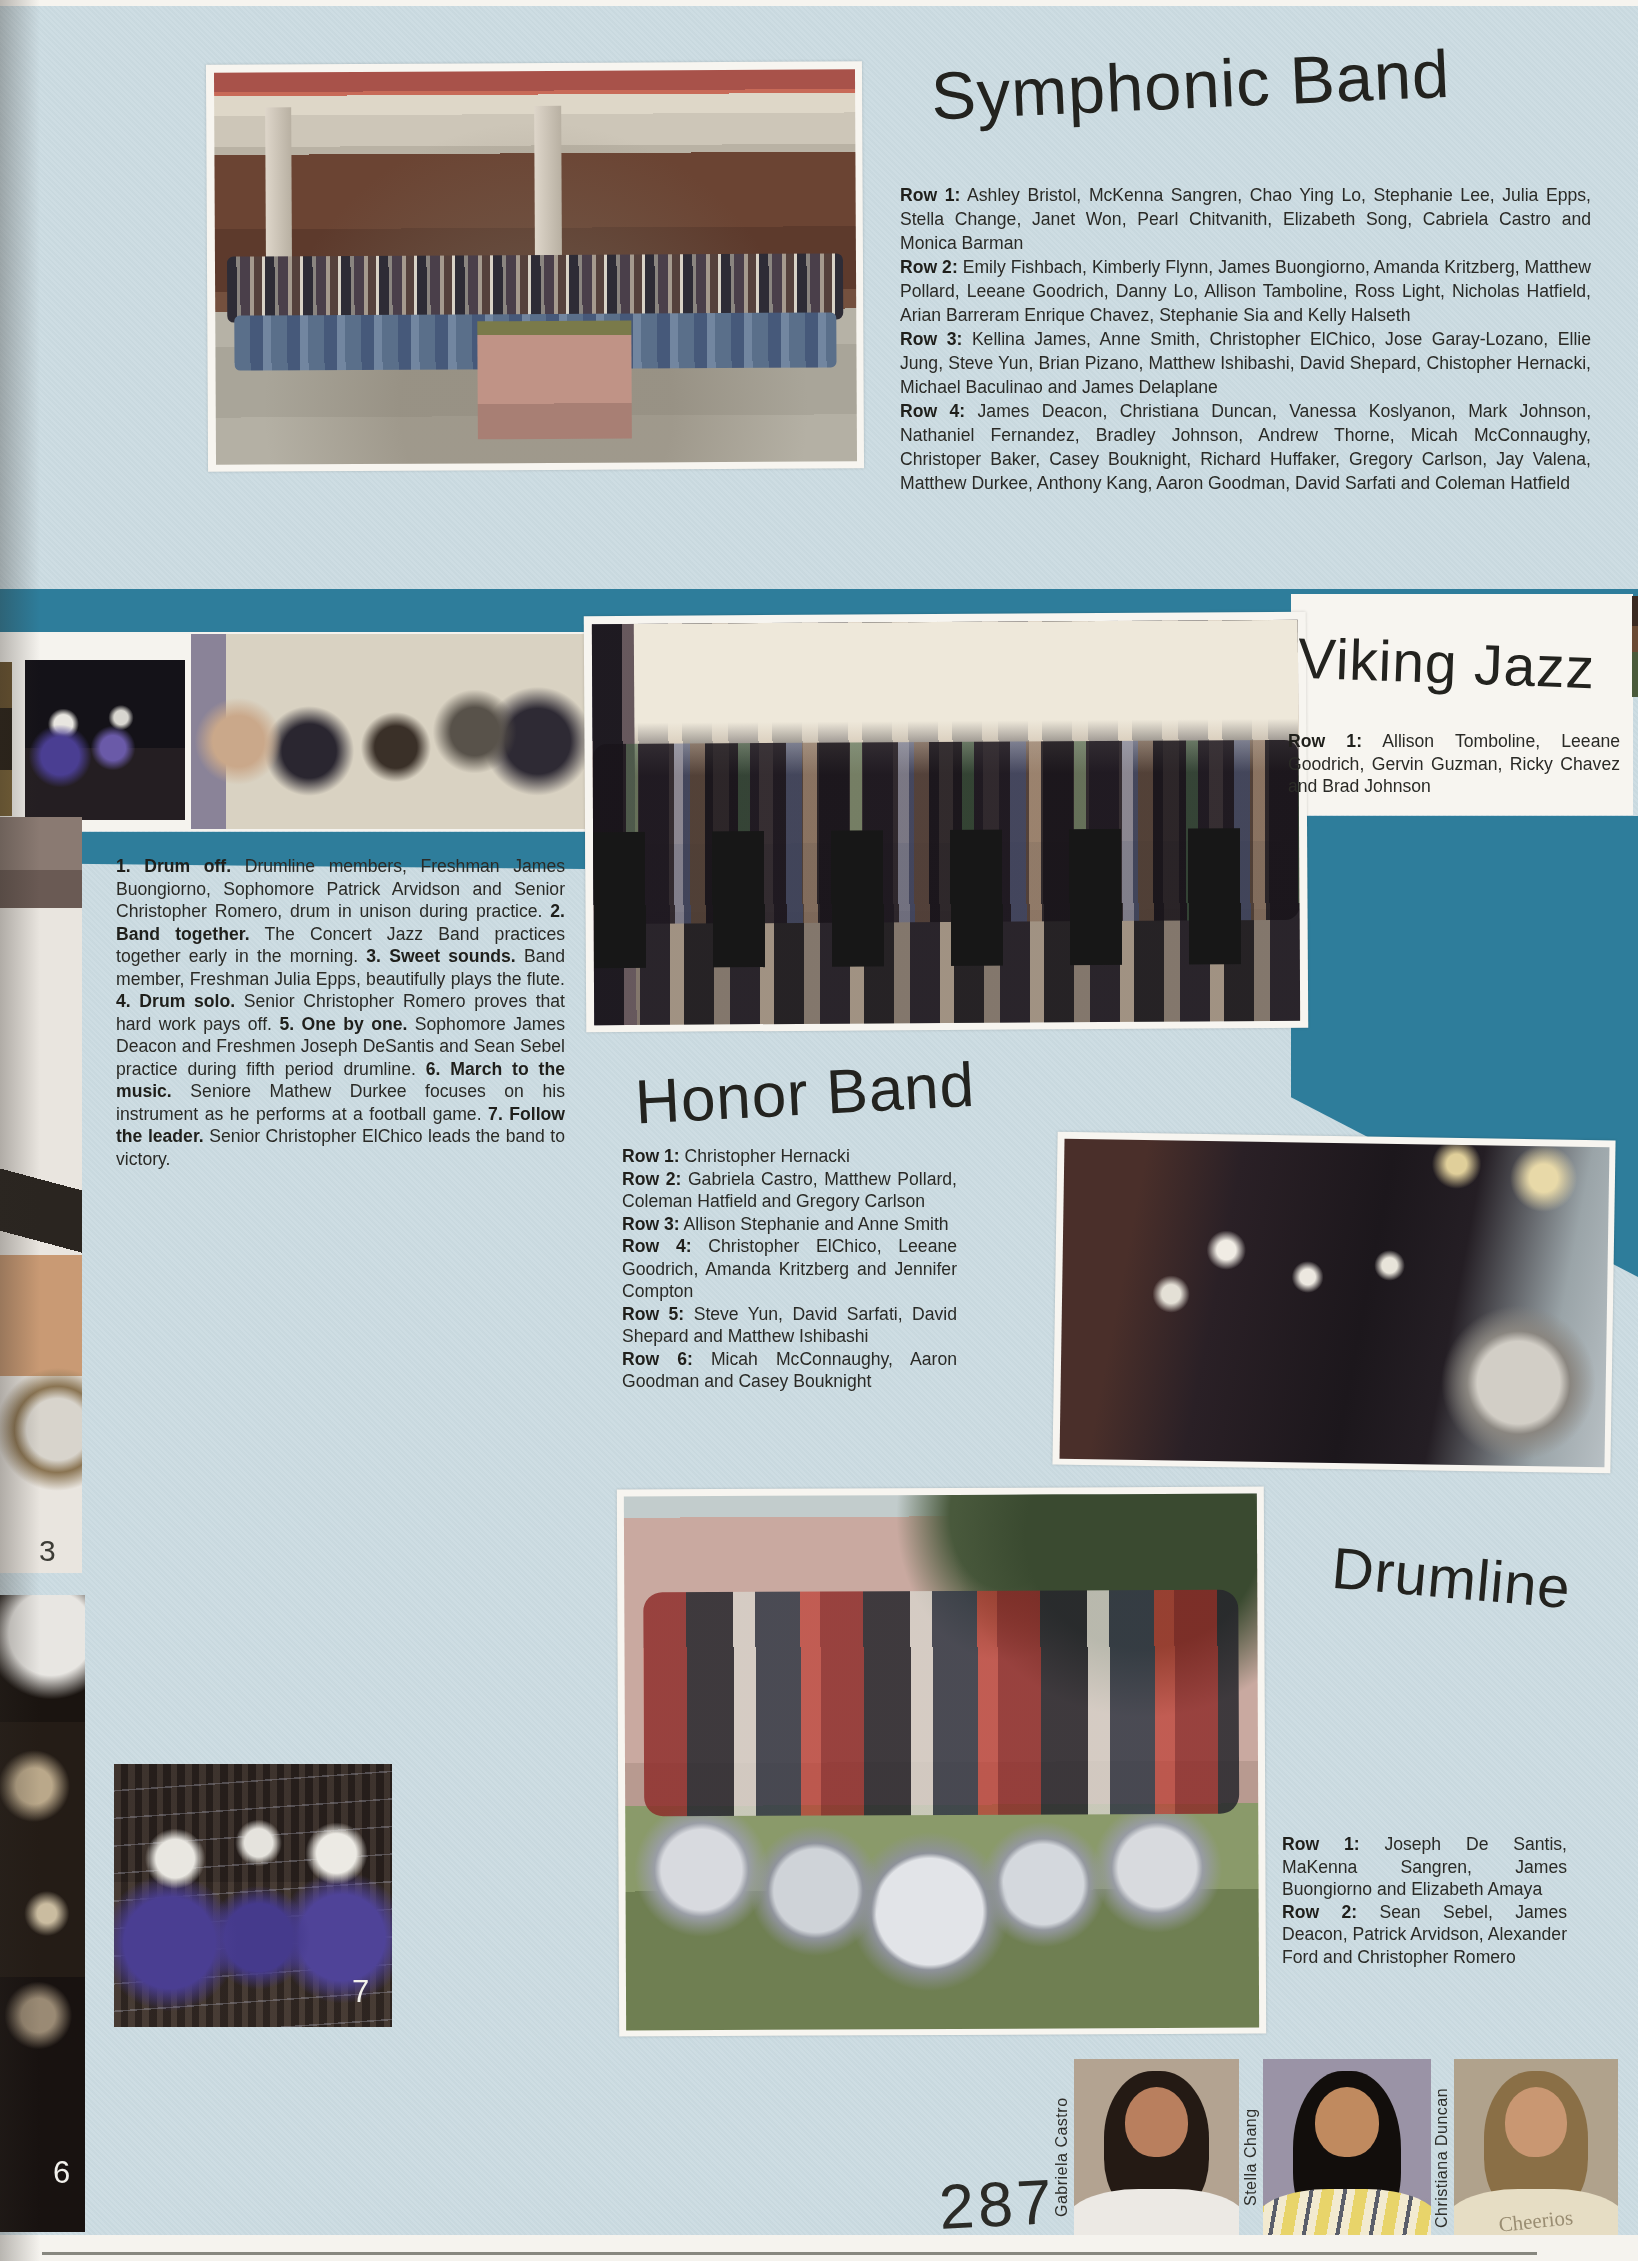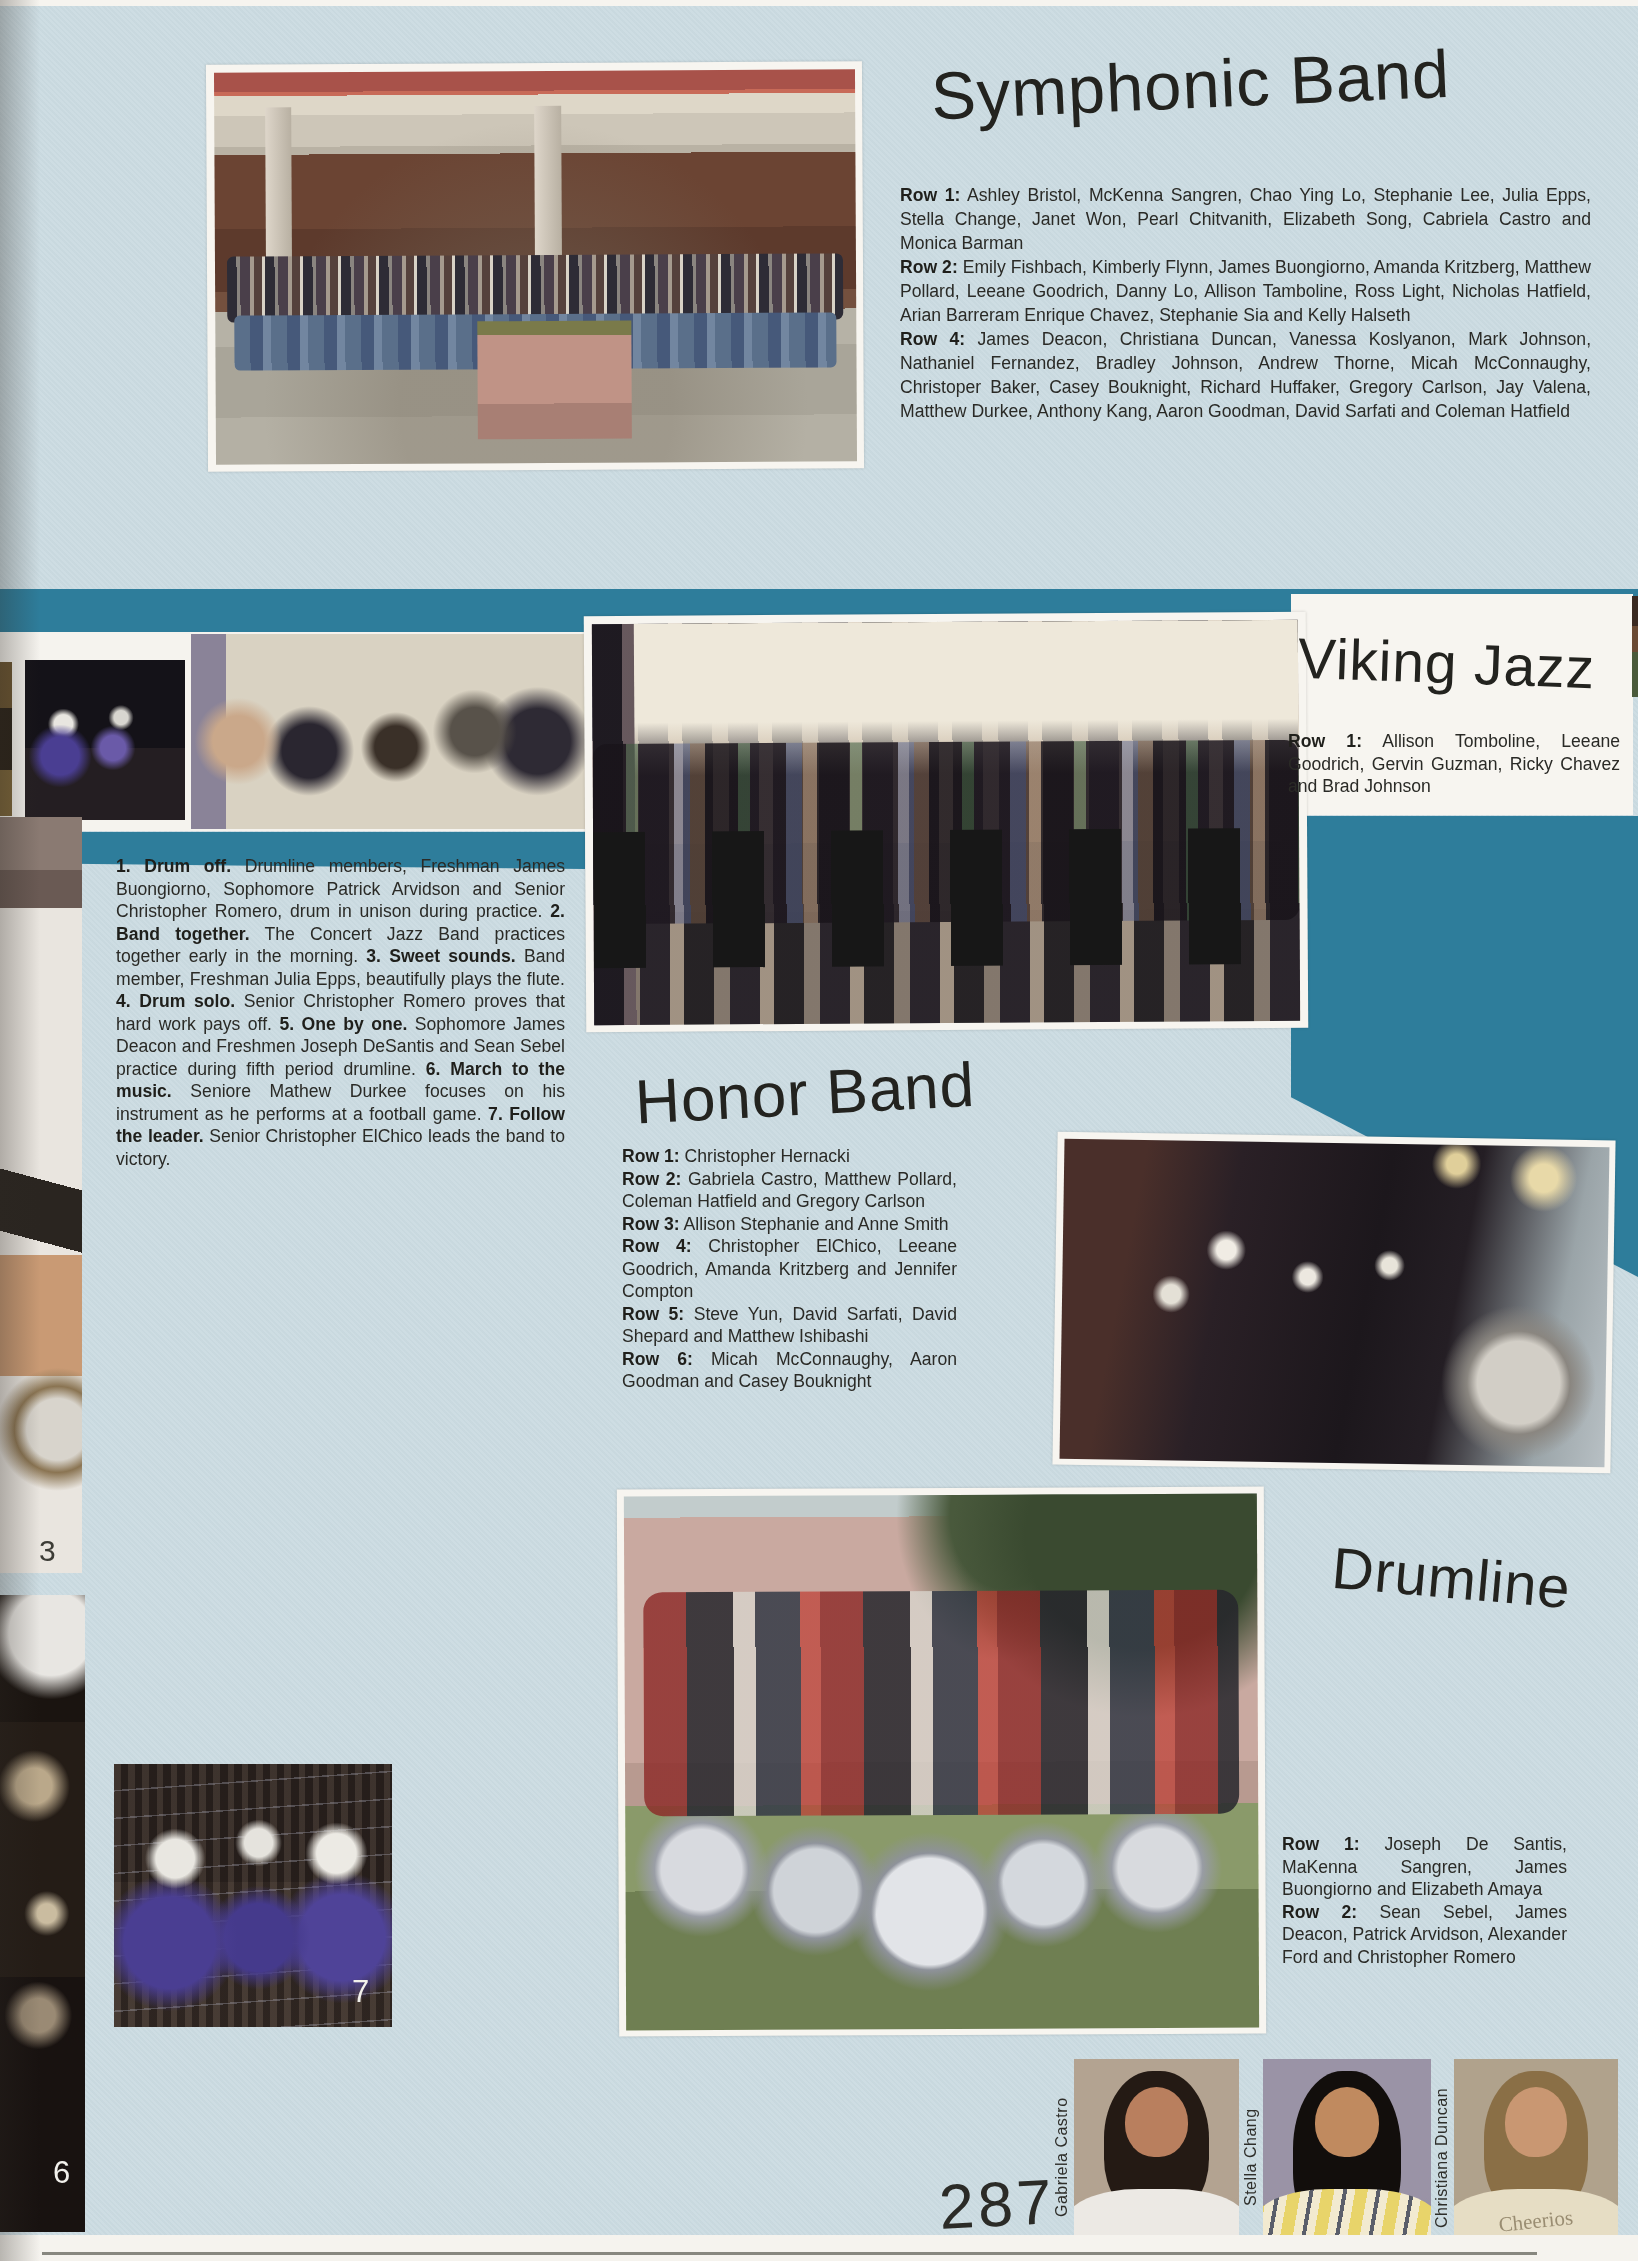--- a/index.html
+++ b/index.html
@@ -226,20 +226,21 @@
   <span class="abs phnum" id="n7">7</span>
 
   <div class="abs title" id="t-symph">Symphonic Band</div>
   <div class="abs title" id="t-viking">Viking Jazz</div>
   <div class="abs title" id="t-honor">Honor Band</div>
   <div class="abs title" id="t-drum">Drumline</div>
 
   <div class="abs roster" id="x-symph">
     <p><b>Row 1:</b> <span>Ashley Bristol, McKenna Sangren, Chao Ying Lo, Stephanie Lee, Julia Epps, Stella Change, Janet Won, Pearl Chitvanith, Elizabeth Song, Cabriela Castro and Monica Barman</span></p>
     <p><b>Row 2:</b> <span>Emily Fishbach, Kimberly Flynn, James Buongiorno, Amanda Kritzberg, Matthew Pollard, Leeane Goodrich, Danny Lo, Allison Tamboline, Ross Light, Nicholas Hatfield, Arian Barreram Enrique Chavez, Stephanie Sia and Kelly Halseth</span></p>
+    <p><b>Row 3:</b> <span>Kellina James, Anne Smith, Christopher ElChico, Jose Garay-Lozano, Ellie Jung, Steve Yun, Brian Pizano, Matthew Ishibashi, David Shepard, Chistopher Hernacki, Michael Baculinao and James Delaplane</span></p>
     <p><b>Row 4:</b> <span>James Deacon, Christiana Duncan, Vanessa Koslyanon, Mark Johnson, Nathaniel Fernandez, Bradley Johnson, Andrew Thorne, Micah McConnaughy, Christoper Baker, Casey Bouknight, Richard Huffaker, Gregory Carlson, Jay Valena, Matthew Durkee, Anthony Kang, Aaron Goodman, David Sarfati and Coleman Hatfield</span></p>
   </div>
 
   <div class="abs roster" id="x-viking">
     <p><b>Row 1:</b> <span>Allison Tomboline, Leeane Goodrich, Gervin Guzman, Ricky Chavez and Brad Johnson</span></p>
   </div>
 
   <div class="abs roster" id="x-honor">
     <p><b>Row 1:</b> <span>Christopher Hernacki</span></p>
     <p><b>Row 2:</b> <span>Gabriela Castro, Matthew Pollard, Coleman Hatfield and Gregory Carlson</span></p>

